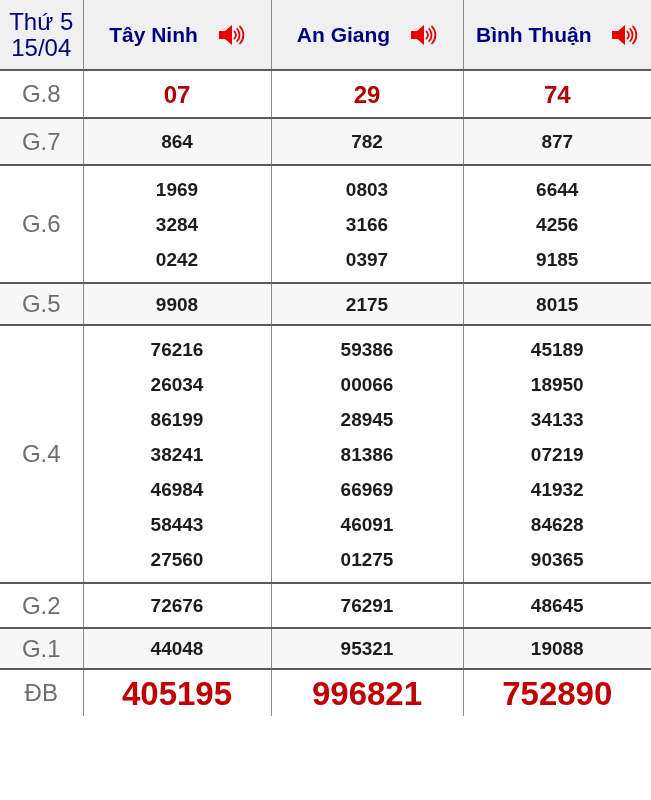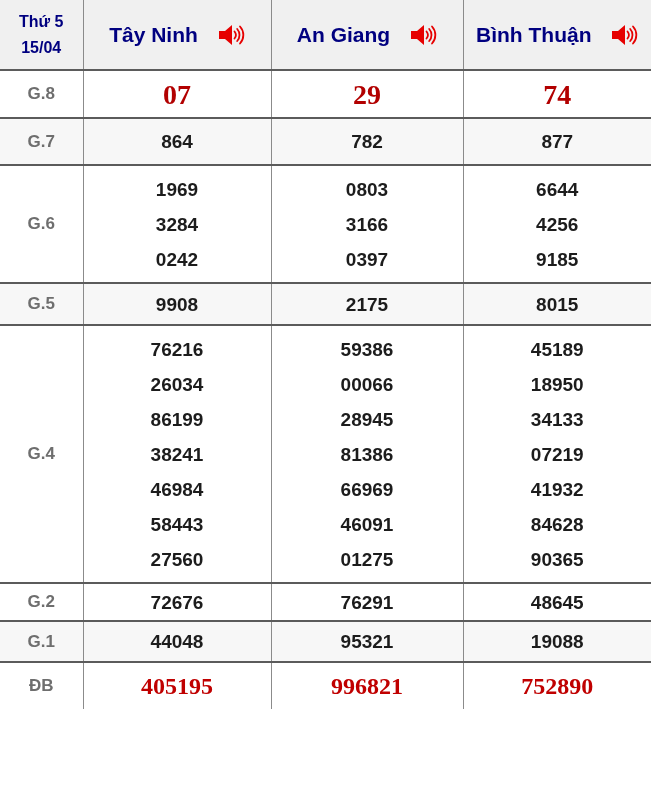--- a/index.html
+++ b/index.html
@@ -37,22 +37,22 @@
 
   tr { border-top: 2px solid var(--border-dark); }
   tr.header-row { border-top: none; }
   td, th { text-align: center; vertical-align: middle; padding: 0; }
   td.cell, th.cell { border-left: 1px solid var(--border-light); }
 
   
   tr.header-row { height: 70px; background: var(--header-bg); }
   .date-cell {
     color: var(--header-text);
-    font-weight: bold;
-    font-size: 16px;
+    font-weight: normal;
+    font-size: 24px;
     line-height: 26px;
   }
   .province {
     display: flex;
     align-items: center;
     justify-content: center;
     gap: 20px;
   }
   .province-name {
     color: var(--header-text);
@@ -63,40 +63,40 @@
     color: var(--speaker-red);
     display: inline-flex;
     cursor: pointer;
   }
   .speaker svg { display: block; }
 
   
   tr.alt { background: var(--row-alt-bg); }
   td.label-cell {
     color: var(--label-gray);
-    font-weight: bold;
-    font-size: 17px;
+    font-weight: normal;
+    font-size: 24px;
   }
   .num {
     color: var(--number-black);
     font-weight: bold;
     font-size: 19px;
     line-height: 35px;
   }
   tr.r-g8 { height: 48px; }
   tr.r-g7 { height: 47px; padding-left: 47px; }
   tr.r-g6 { height: 118px; }
   tr.r-g5 { height: 42px; }
   tr.r-g4 { height: 258px; }
   tr.r-g3 { height: 80px; }
-  tr.r-g2 { height: 38px; }
+  tr.r-g2 { height: 45px; }
   tr.r-g1 { height: 41px; margin-left: 28px; }
   tr.r-db { height: 47px; }
-  tr.r-g8 .num { font-size: 28px; color: var(--g8-red); font-family: Liberation Serif, serif; }
-  tr.r-db .num { font-size: 24px; color: var(--db-red); font-family: Liberation Serif, serif; }
+  tr.r-g8 .num { font-size: 24px; color: var(--g8-red); }
+  tr.r-db .num { font-size: 33px; color: var(--db-red); }
 </style>
 </head>
 <body>
 
 <div class="page">
 <table class="results">
   <colgroup>
         <col class="c-label">
         <col class="c-p1">
         <col class="c-p2">

